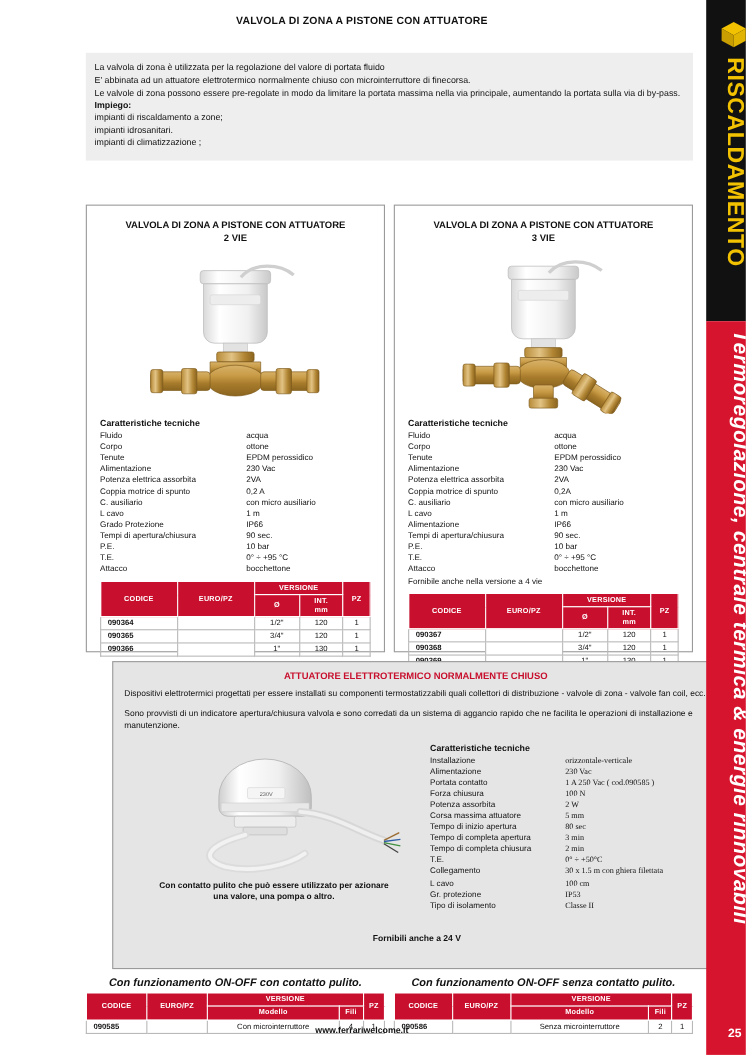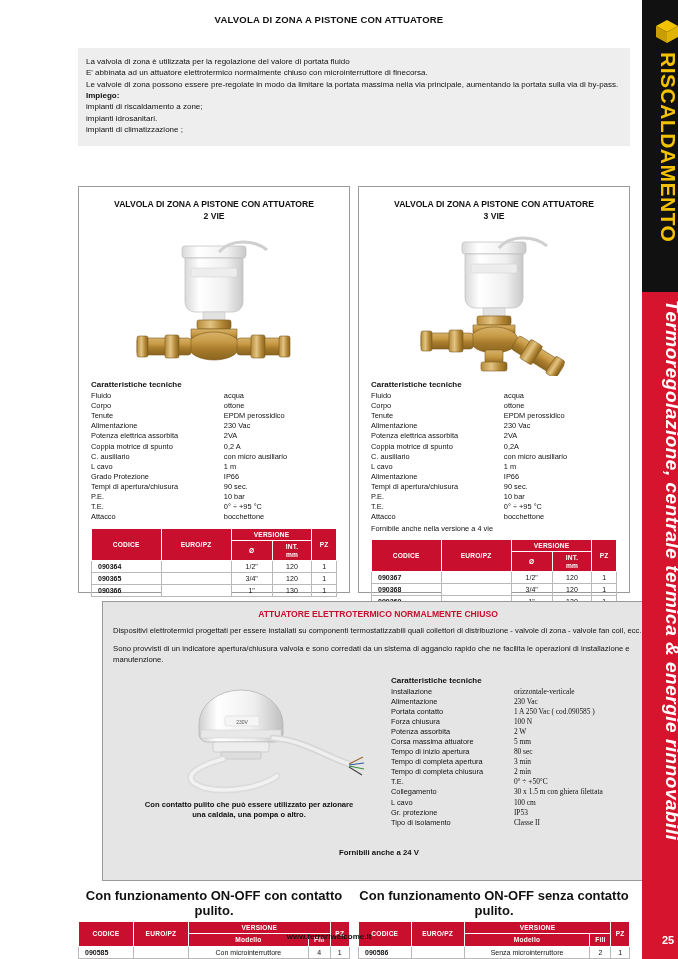--- a/index.html
+++ b/index.html
@@ -248,23 +248,24 @@
   
   .bottom-table-wrap {
     position: absolute;
     top: 888px;
     width: 272px;
   }
   .bt-left { left: 62px; }
   .bt-right { left: 342px; }
   .bt-title {
     text-align: center;
-    font-size: 13px;
+    font-size: 10px;
     font-weight: bold;
     margin-bottom: 3px;
+    font-style: italic;
   }
   .bottom-table-wrap .code-table { margin: 0; width: 100%; }
 
   .footer {
     position: absolute;
     left: 0; top: 932px;
     width: 626px;
     text-align: center;
     font-size: 8px;
     font-weight: bold;
@@ -631,21 +632,21 @@
             <path d="M236 93 l15 -2" stroke="#2f5ea8" stroke-width="1.2" fill="none"></path>
             <path d="M236 94 l15 3" stroke="#3f8f3f" stroke-width="1.2" fill="none"></path>
             <path d="M236 95 l13 8" stroke="#444" stroke-width="1.2" fill="none"></path>
 
             <path d="M110 87 C 78 96, 66 108, 92 116 C 118 122, 150 114, 164 104" stroke="#dcdcdc" stroke-width="7" fill="none" stroke-linecap="round"></path>
             <path d="M110 87 C 78 96, 66 108, 92 116 C 118 122, 150 114, 164 104" stroke="#f2f2f2" stroke-width="3.5" fill="none" stroke-linecap="round"></path>
           </svg>
         </div>
         <div class="act-caption">
           <span>Con contatto pulito che può essere utilizzato per azionare</span><br>
-          <span>una caldaia, una pompa o altro.</span>
+          <span>una valore, una pompa o altro.</span>
         </div>
 
         <div class="act-specs">
           <div class="spec-header">Caratteristiche tecniche</div>
           <table class="spec-table">
             <tbody>
               <tr>
                   <td class="k">Installazione</td>
                   <td class="v">orizzontale-verticale</td>
                 </tr>

